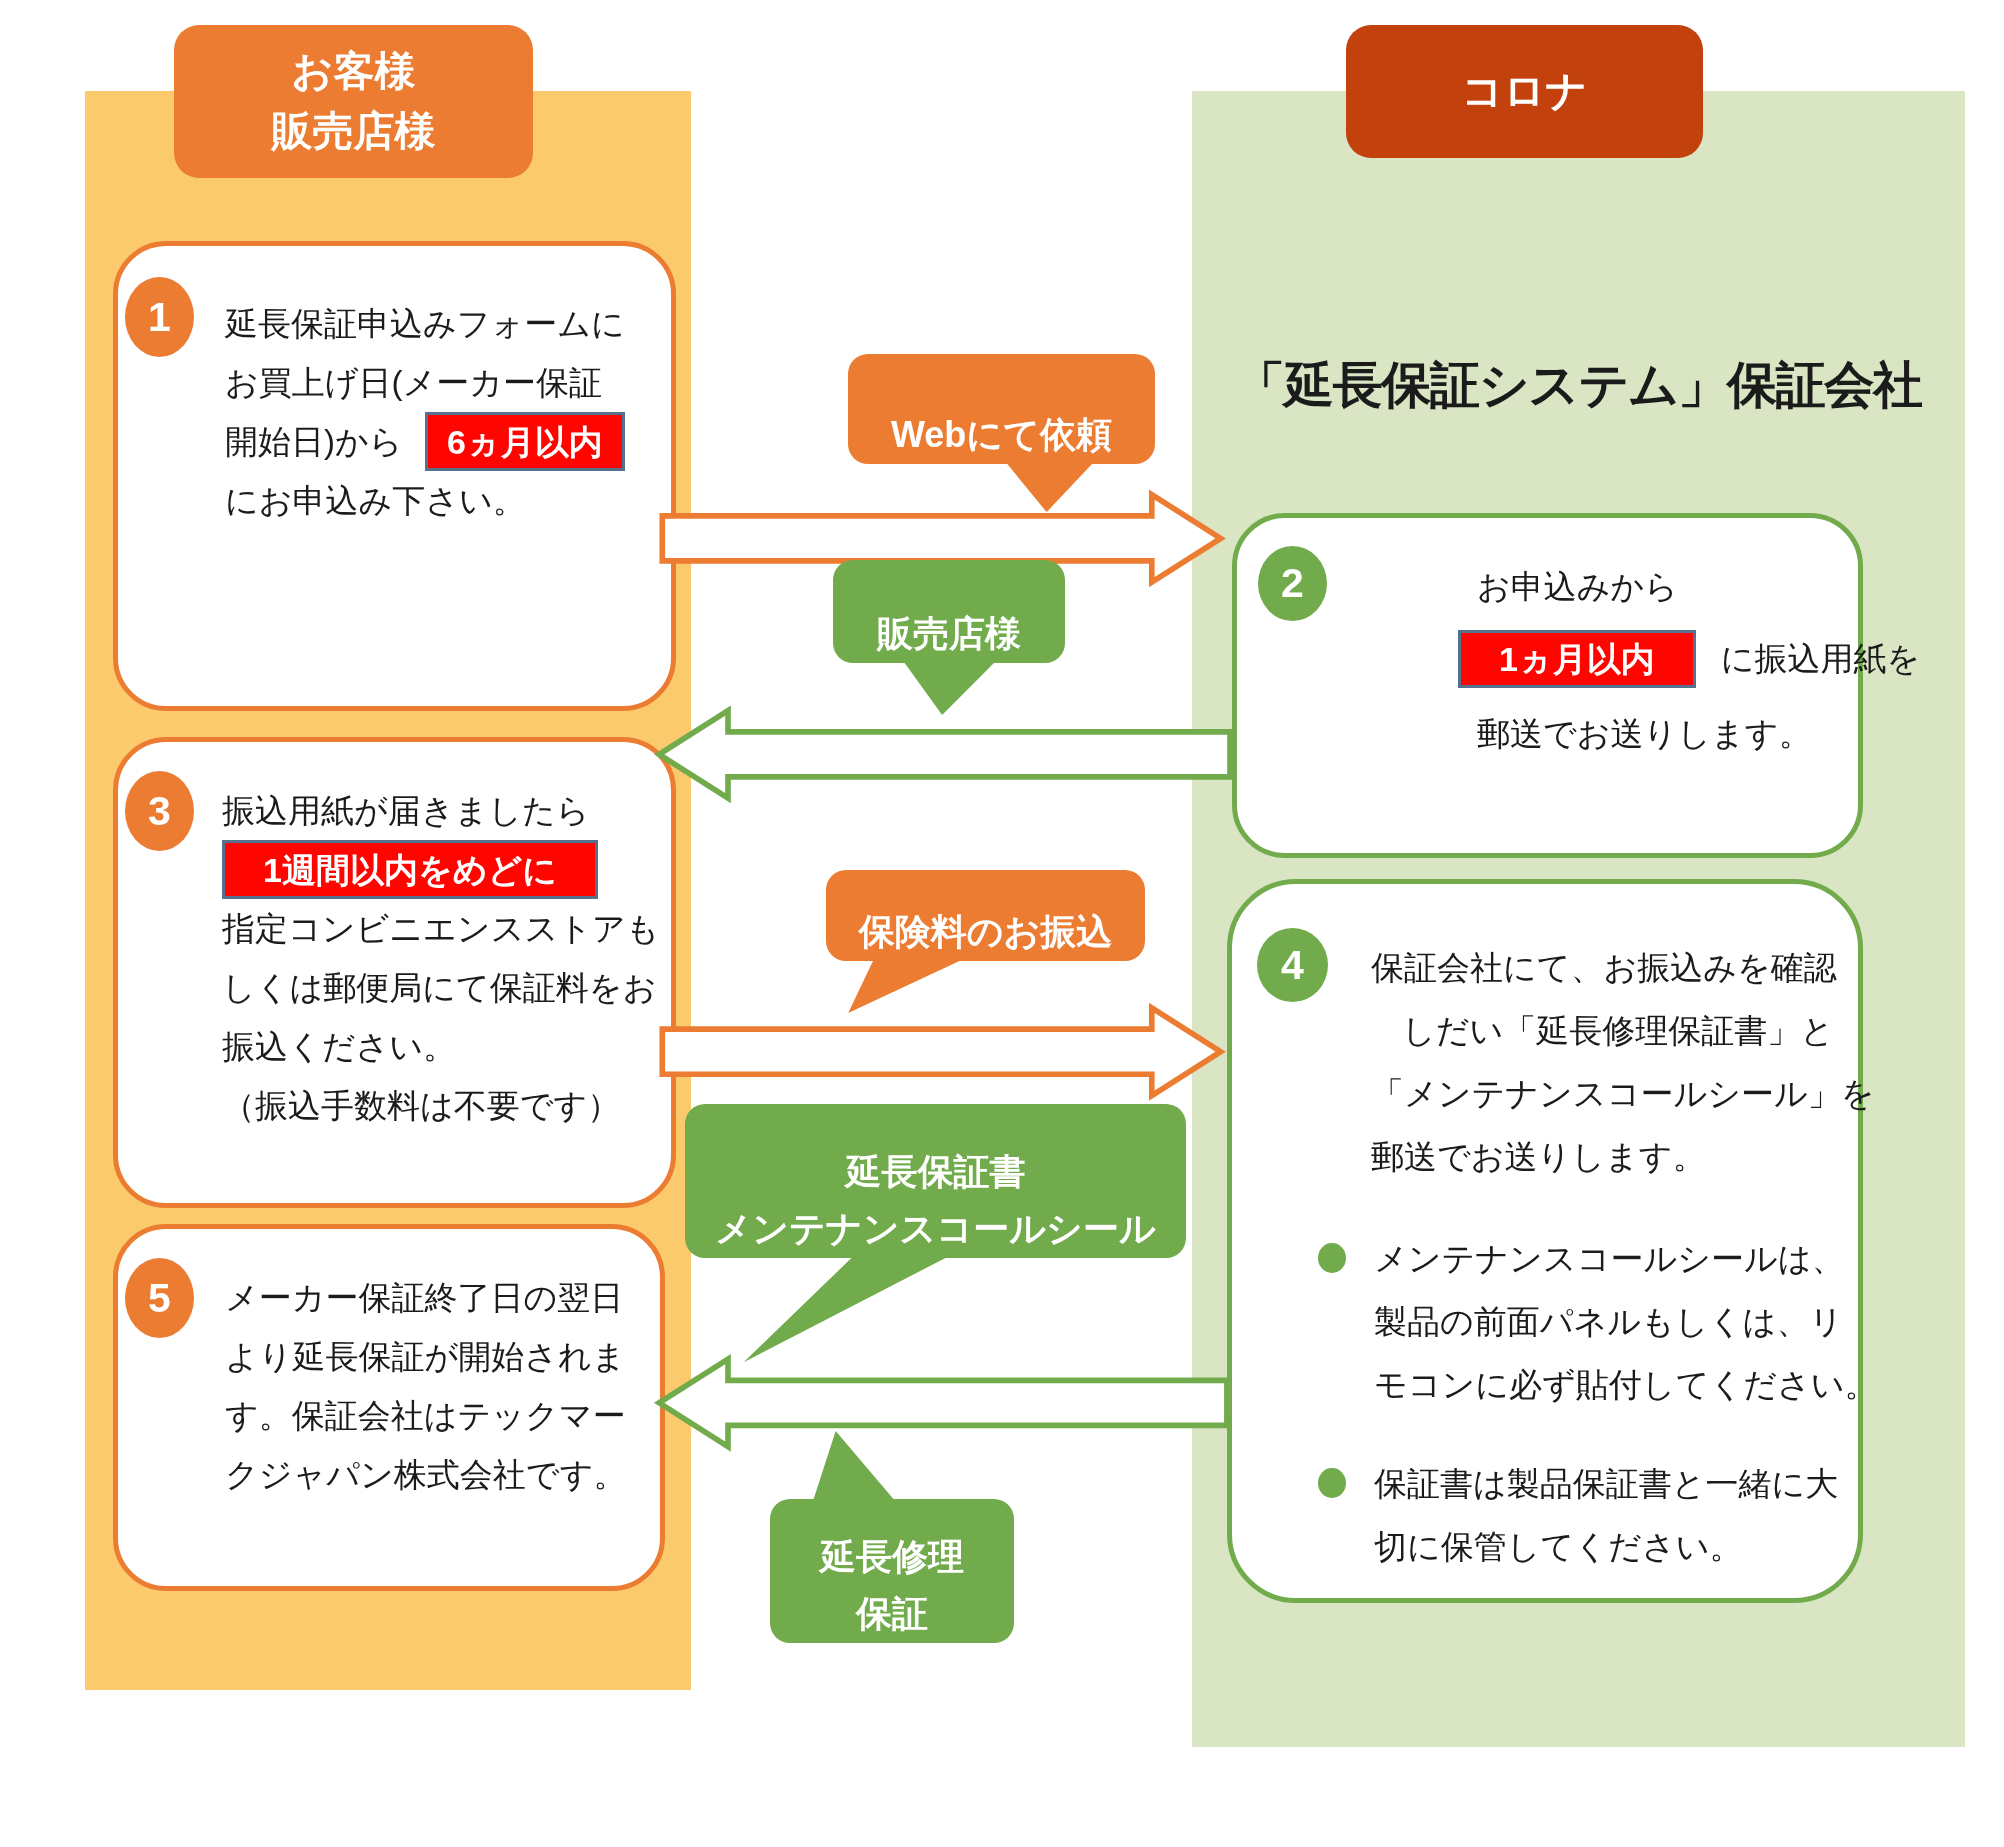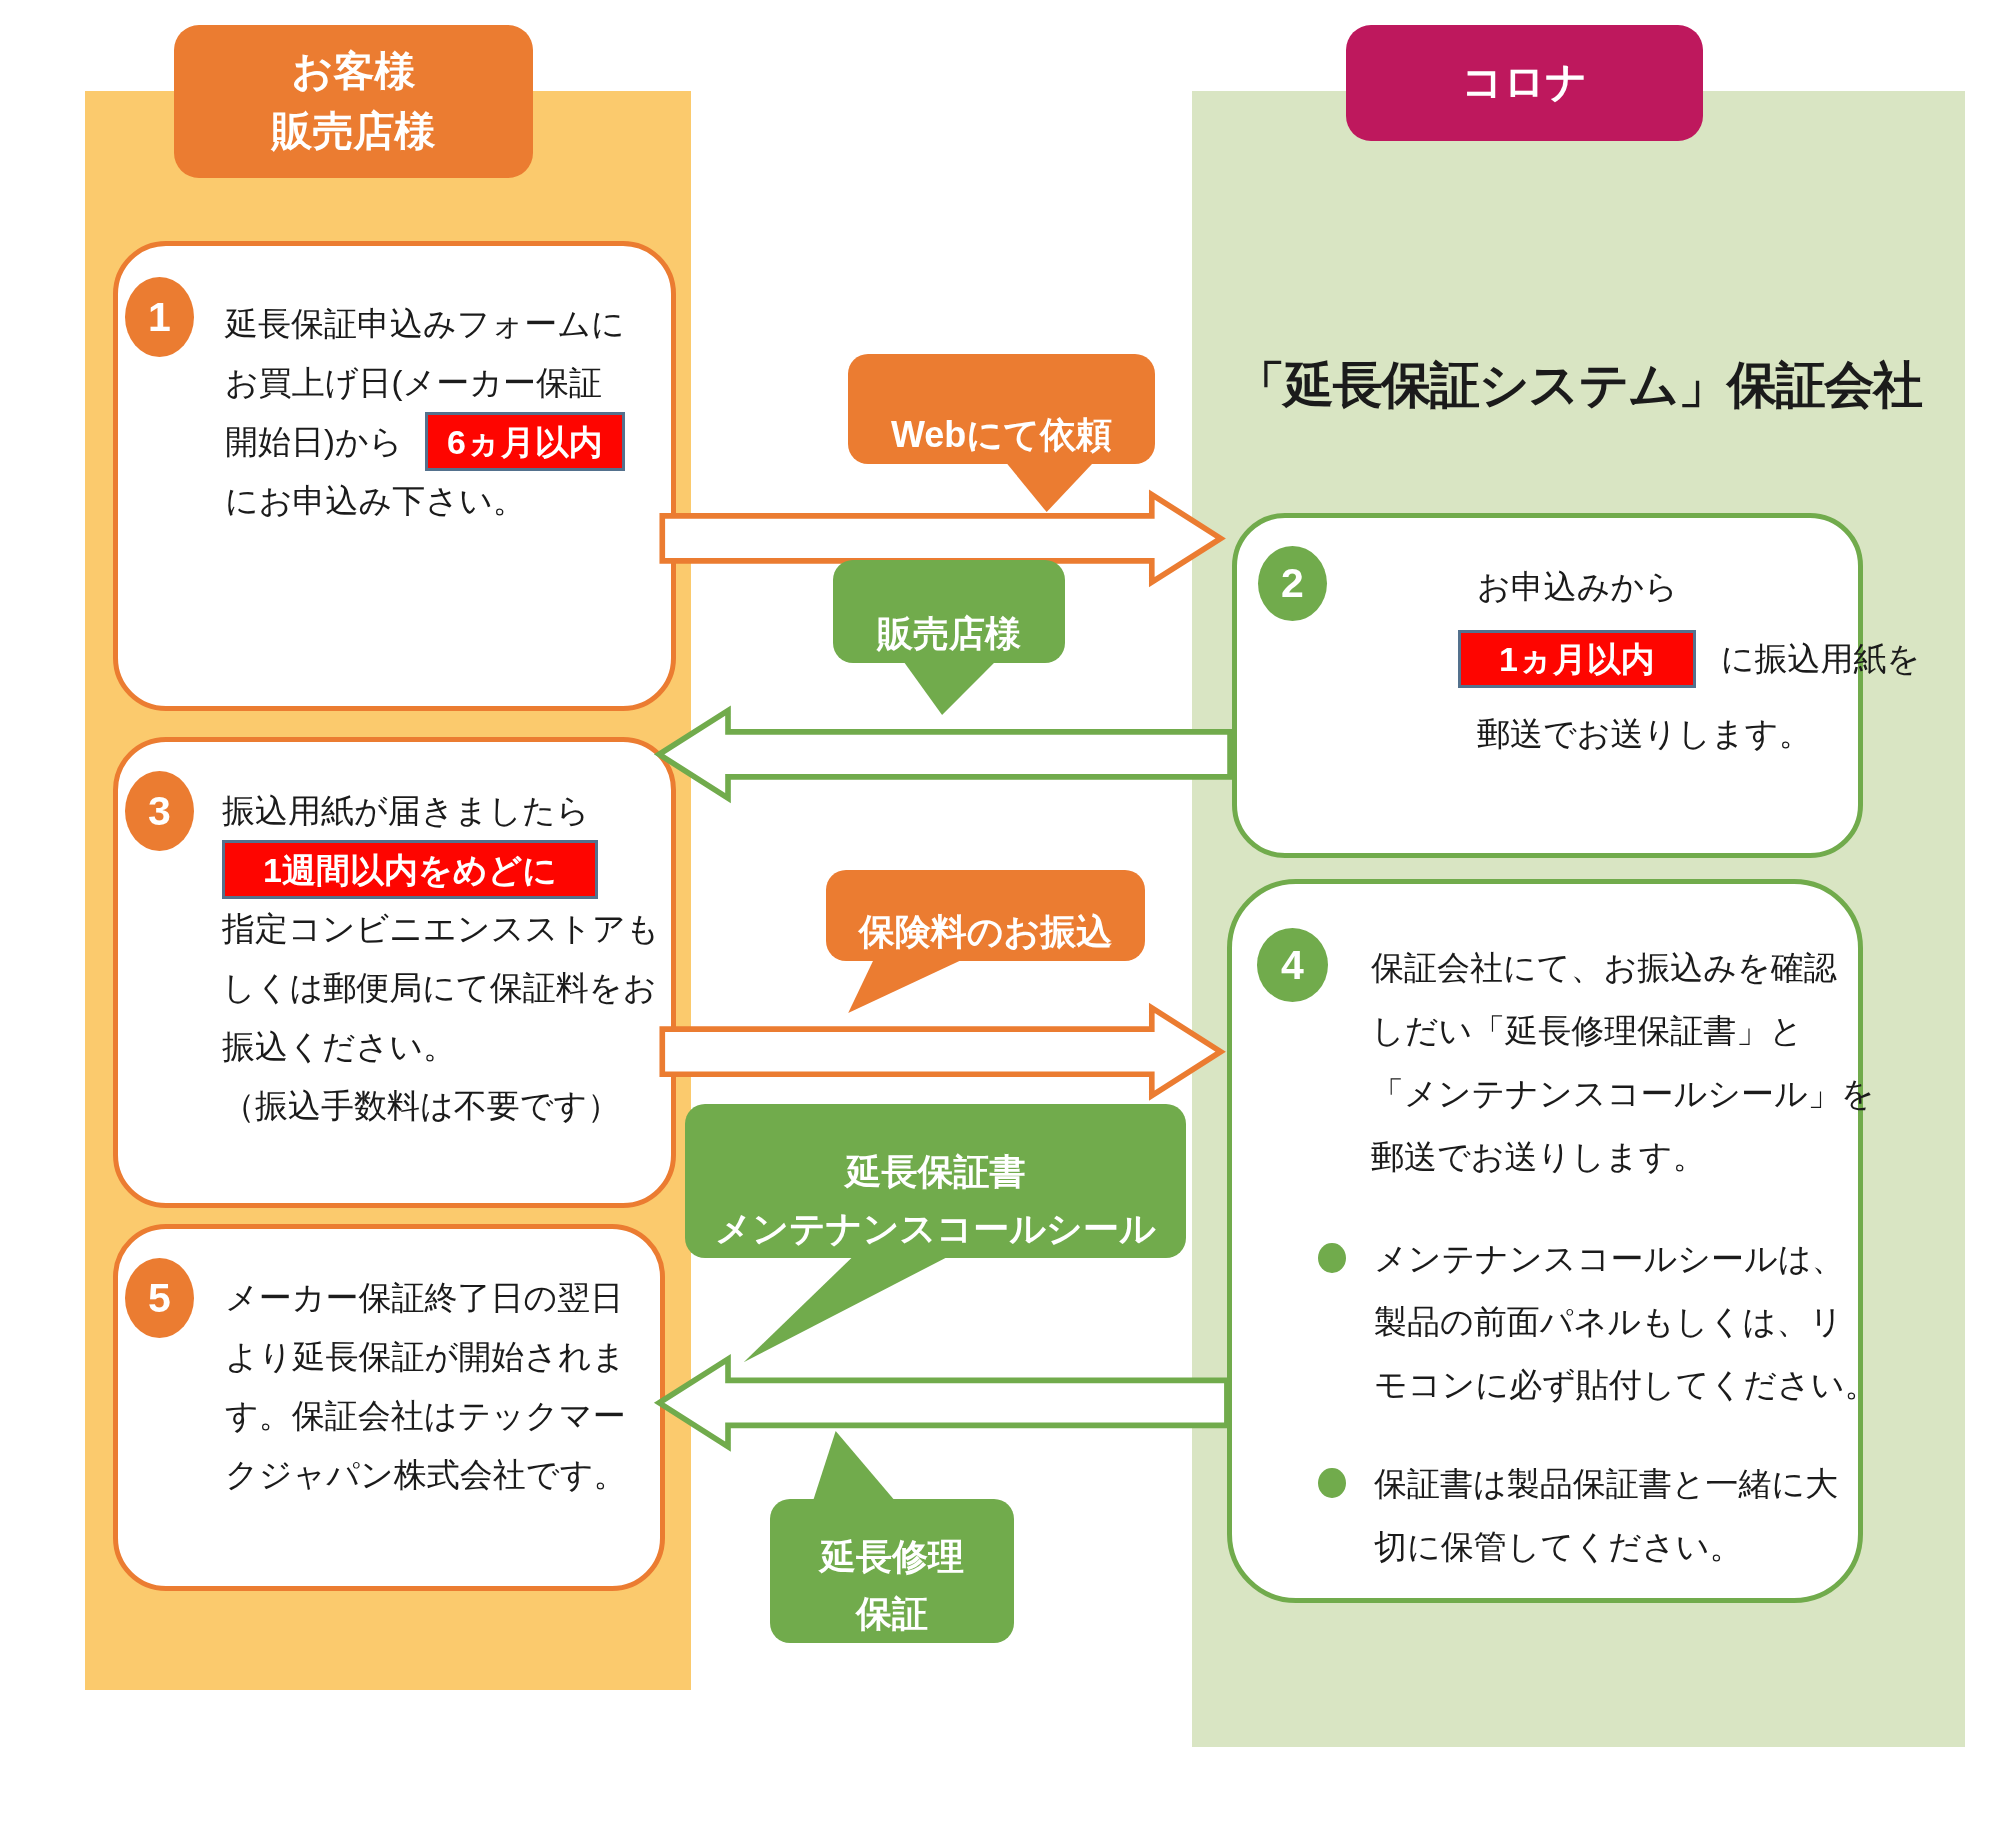--- a/index.html
+++ b/index.html
@@ -4,21 +4,21 @@
 <style>
   html,body{margin:0;padding:0;background:#ffffff;}
   body{font-family:"Liberation Sans","DejaVu Sans",sans-serif;}
   #canvas{position:relative;width:2005px;height:1848px;background:#ffffff;overflow:hidden;}
   .col{position:absolute;z-index:1;}
   #yellow-col{left:85px;top:91px;width:606px;height:1599px;background:#FBCA6D;}
   #green-col{left:1192px;top:91px;width:773px;height:1656px;background:#D9E5C3;}
   .header{position:absolute;z-index:6;border-radius:25px;color:#fff;font-weight:bold;font-size:41px;
           display:flex;flex-direction:column;align-items:center;justify-content:center;line-height:1.45;text-align:center;}
   #customer-header{left:174px;top:25px;width:359px;height:153px;background:#EB7C31;}
-  #corona-header{left:1346px;top:25px;width:357px;height:116px;background:#be185d;}
+  #corona-header{left:1346px;top:25px;width:357px;height:133px;background:#c2410c;}
   #system-title{position:absolute;z-index:6;left:1192px;top:352px;width:773px;text-align:center;
                 font-size:50px;font-weight:bold;color:#1b1b1b;letter-spacing:-1.3px;white-space:nowrap;}
   .box{position:absolute;z-index:2;background:#ffffff;border-radius:53px;}
   .box.orange{border:5.6px solid #EB7C31;}
   .box.green{border:5.6px solid #71AB4C;}
   #box1{left:113px;top:241px;width:553px;height:460px;}
   #box3{left:113px;top:737px;width:553px;height:461px;}
   #box5{left:113px;top:1224px;width:542px;height:357px;}
   #box2{left:1232px;top:513px;width:621px;height:335px;}
   #box4{left:1227px;top:879px;width:626px;height:714px;border-radius:69px;}
@@ -97,21 +97,21 @@
       <span class="badge wide">1週間以内をめどに</span>
     </div>
     <div class="row">指定コンビニエンスストアも</div>
     <div class="row">しくは郵便局にて保証料をお</div>
     <div class="row">振込ください。</div>
     <div class="row">（振込手数料は不要です）</div>
   </div>
 
   <div class="txt" style="left:1371px;top:936px;line-height:63px;">
     <div class="row" style="height:63px;">保証会社にて、お振込みを確認</div>
-    <div class="row" style="height:63px;">しだい「延長修理保証書」と</div>
+    <div class="row" style="height:63px;margin-left:31px;">しだい「延長修理保証書」と</div>
     <div class="row" style="height:63px;">「メンテナンスコールシール」を</div>
     <div class="row" style="height:63px;">郵送でお送りします。</div>
   </div>
   <div class="bullet-dot" style="left:1318px;top:1243px;"></div>
   <div class="txt" style="left:1374px;top:1227px;line-height:63px;">
     <div class="row" style="height:63px;">メンテナンスコールシールは、</div>
     <div class="row" style="height:63px;">製品の前面パネルもしくは、リ</div>
     <div class="row" style="height:63px;">モコンに必ず貼付してください。</div>
   </div>
   <div class="bullet-dot" style="left:1318px;top:1468px;"></div>

